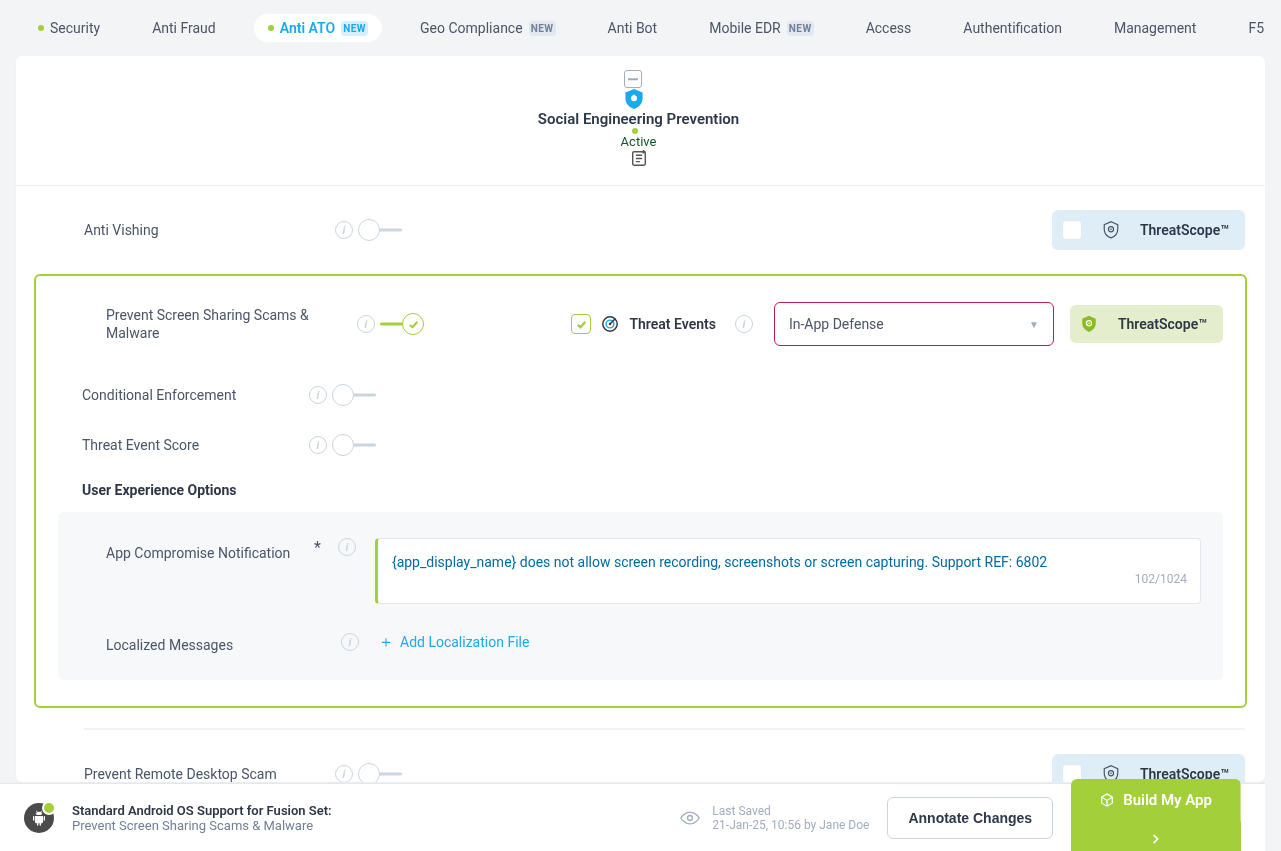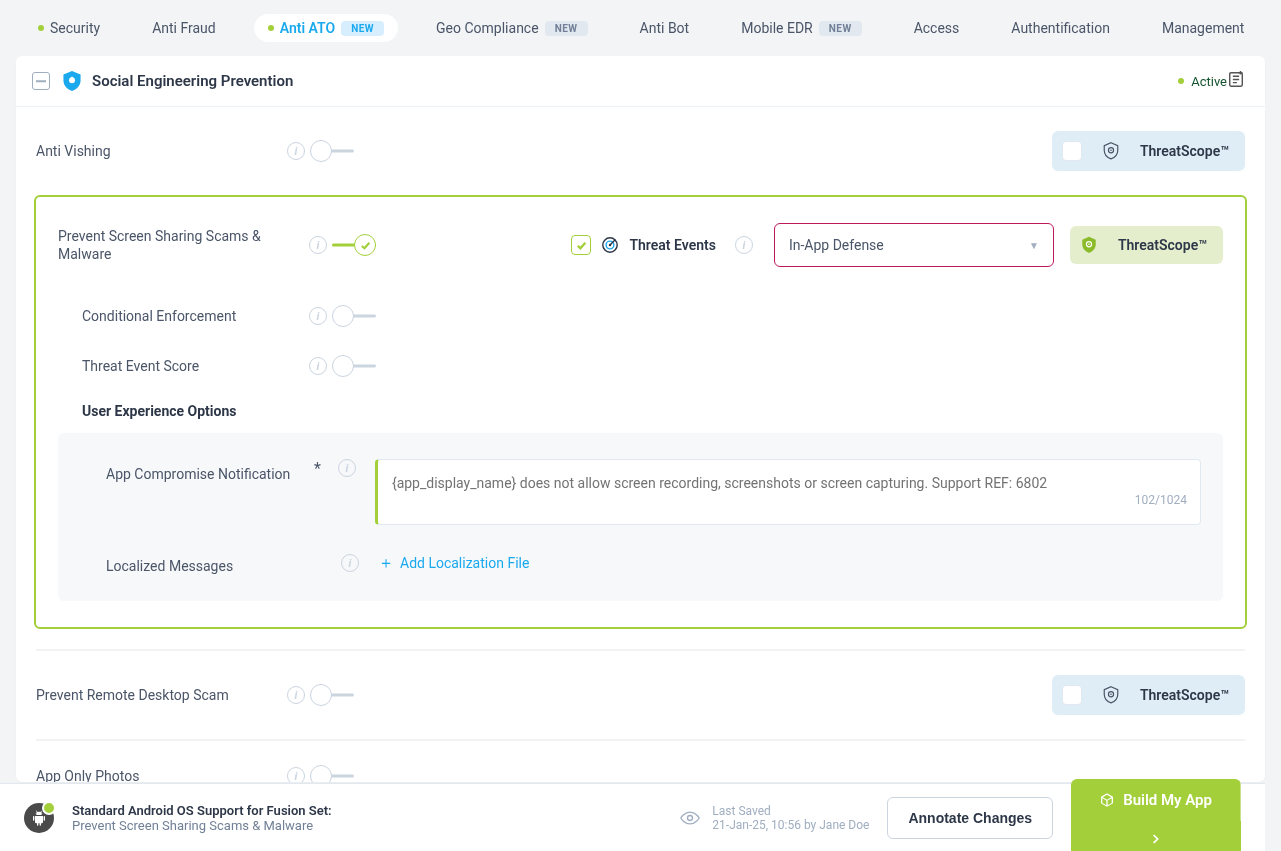--- a/index.html
+++ b/index.html
@@ -40,21 +40,21 @@
   }
   .tab-dot {
     width: 6px; height: 6px; border-radius: 50%;
     background: #a3cf3b;
   }
   .tab .new-badge {
     font-size: 10px;
     font-weight: 700;
     background: #e2e8f0;
     color: #718096;
-    padding: 2px 10px;
+    padding: 2px 2px;
     border-radius: 4px;
     letter-spacing: 0.5px;
   }
   .tab.active .new-badge {
     background: #d6eefe;
     color: #1ba9ee;
   }
 
   
   .panel {
@@ -64,20 +64,21 @@
     box-shadow: 0 1px 2px rgba(0,0,0,0.04);
     height: 726px;
     overflow: hidden;
   }
 
   .panel-header {
     display: flex;
     align-items: center;
     padding: 14px 20px 14px 16px;
     border-bottom: 1px solid #edf2f7;
+    flex-direction: column;
   }
   .collapse-btn {
     width: 18px; height: 18px;
     border: 1.5px solid #a0aec0;
     border-radius: 3px;
     margin-right: 12px;
     position: relative;
     cursor: pointer;
   }
   .collapse-btn::after {
@@ -96,20 +97,21 @@
   .status-dot { width: 6px; height: 6px; border-radius: 50%; background: #a3cf3b; margin-right: 7px; }
   .status-text { color: #14532d; font-size: 13px; margin-right: 0; }
   .notes-icon svg { width: 18px; height: 18px; stroke: #555; }
 
   
   .rows-wrap { padding: 0 20px; }
   .row {
     display: flex;
     align-items: center;
     padding: 24px 0;
+    margin-left: 48px;
   }
   .label-col {
     width: 246px;
     padding-right: 14px;
     font-size: 14px;
     color: #4a5568;
     line-height: 1.3;
   }
   .info-col {
     width: 28px;
@@ -229,21 +231,21 @@
     flex: 1;
     position: relative;
   }
   .textinput {
     width: 100%;
     border: 1px solid #e2e8f0;
     border-left: 3px solid #a3cf3b;
     border-radius: 4px;
     padding: 14px 14px 28px 14px;
     background: #fff;
-    font-size: 14px; color: #737373;
+    font-size: 14px; color: #0369a1;
     line-height: 1.4;
     min-height: 66px;
   }
   .char-count {
     position: absolute; right: 14px; bottom: 18px;
     font-size: 12px; color: #a0aec0;
   }
   .ux-row.localized { margin-top: 26px; align-items: center; }
   .add-loc {
     display: flex; align-items: center; gap: 6px;

